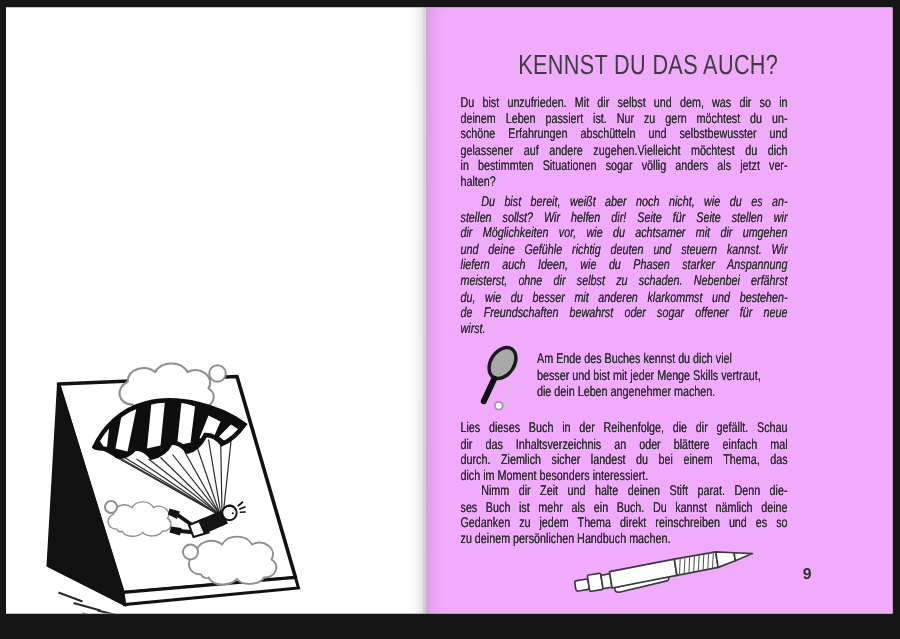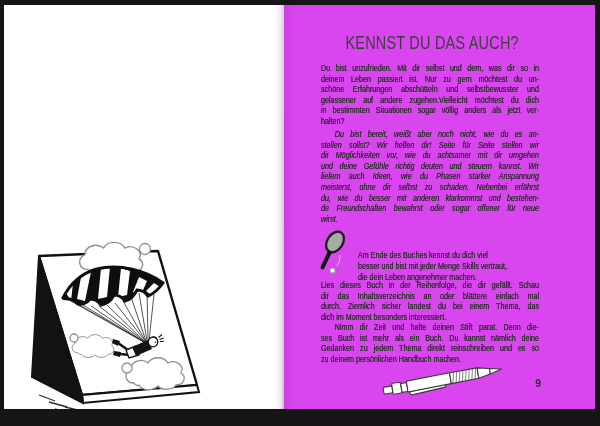--- a/index.html
+++ b/index.html
@@ -8,48 +8,48 @@
     position:relative;width:600px;height:426px;background:#161616;
     font-family:"Liberation Sans",sans-serif;overflow:hidden;
   }
   #spread{
     position:absolute;left:4px;top:5px;width:591px;height:404px;
     display:flex;background:#fff;
   }
   .page{position:relative;height:100%;background:#fff;overflow:hidden;}
   #page-left{width:297px;box-shadow:inset -7px 0 9px -7px rgba(0,0,0,.22);}
   #gutter{width:2px;height:100%;background:linear-gradient(180deg,#d9d9d9,#cfcfcf);}
-  #page-right{width:332px;background:#d946ef;box-shadow:inset 9px 0 11px -8px rgba(0,0,0,.14);}
+  #page-right{width:332px;background:#f0abfc;box-shadow:inset 9px 0 11px -8px rgba(0,0,0,.14);}
 
   
   .title-wrap{
     position:absolute;left:39px;top:29px;width:218px;height:18px;
     display:flex;justify-content:center;align-items:flex-start;
   }
   .title-wrap span{
     display:inline-block;white-space:nowrap;font-size:18.5px;line-height:18px;
     font-weight:400;color:#3d3d3d;letter-spacing:.3px;
     transform:scaleX(.78);transform-origin:center top;
   }
   .para{
-    position:absolute;left:37px;width:218px;color:#2f2f2f;
+    position:absolute;left:23px;width:218px;color:#2f2f2f;
   }
   .para .scale{
     width:285px;transform:scaleX(.765);transform-origin:left top;
     font-size:9.4px;line-height:10.6px;
     text-shadow:0 0 .35px #2f2f2f;
   }
   .para .line{text-align:justify;text-align-last:justify;white-space:normal;}
   .para .line.last{text-align-last:left;}
   .para .line.indent{text-indent:18px;}
   #p1{top:58px;}
   #p2{top:124px;font-style:italic;}
   #p3{top:275px;}
   #p4{top:317px;}
-  #skills-note{left:74px;top:244px;width:182px;}
+  #skills-note{left:74px;top:228px;width:182px;}
   #skills-note .scale{width:238px;line-height:11.2px;}
   #skills-note .line{text-align:left;text-align-last:left;}
   #racket{position:absolute;left:35px;top:224px;width:28px;height:46px;}
   #pen{position:absolute;left:96px;top:360px;width:130px;height:42px;}
   .pagenum{
     position:absolute;left:246px;top:372px;width:16px;text-align:center;
     font-size:10.5px;font-weight:700;color:#2f2f2f;
   }
   
   #doodle{position:absolute;left:21px;top:230px;width:275px;height:185px;}

